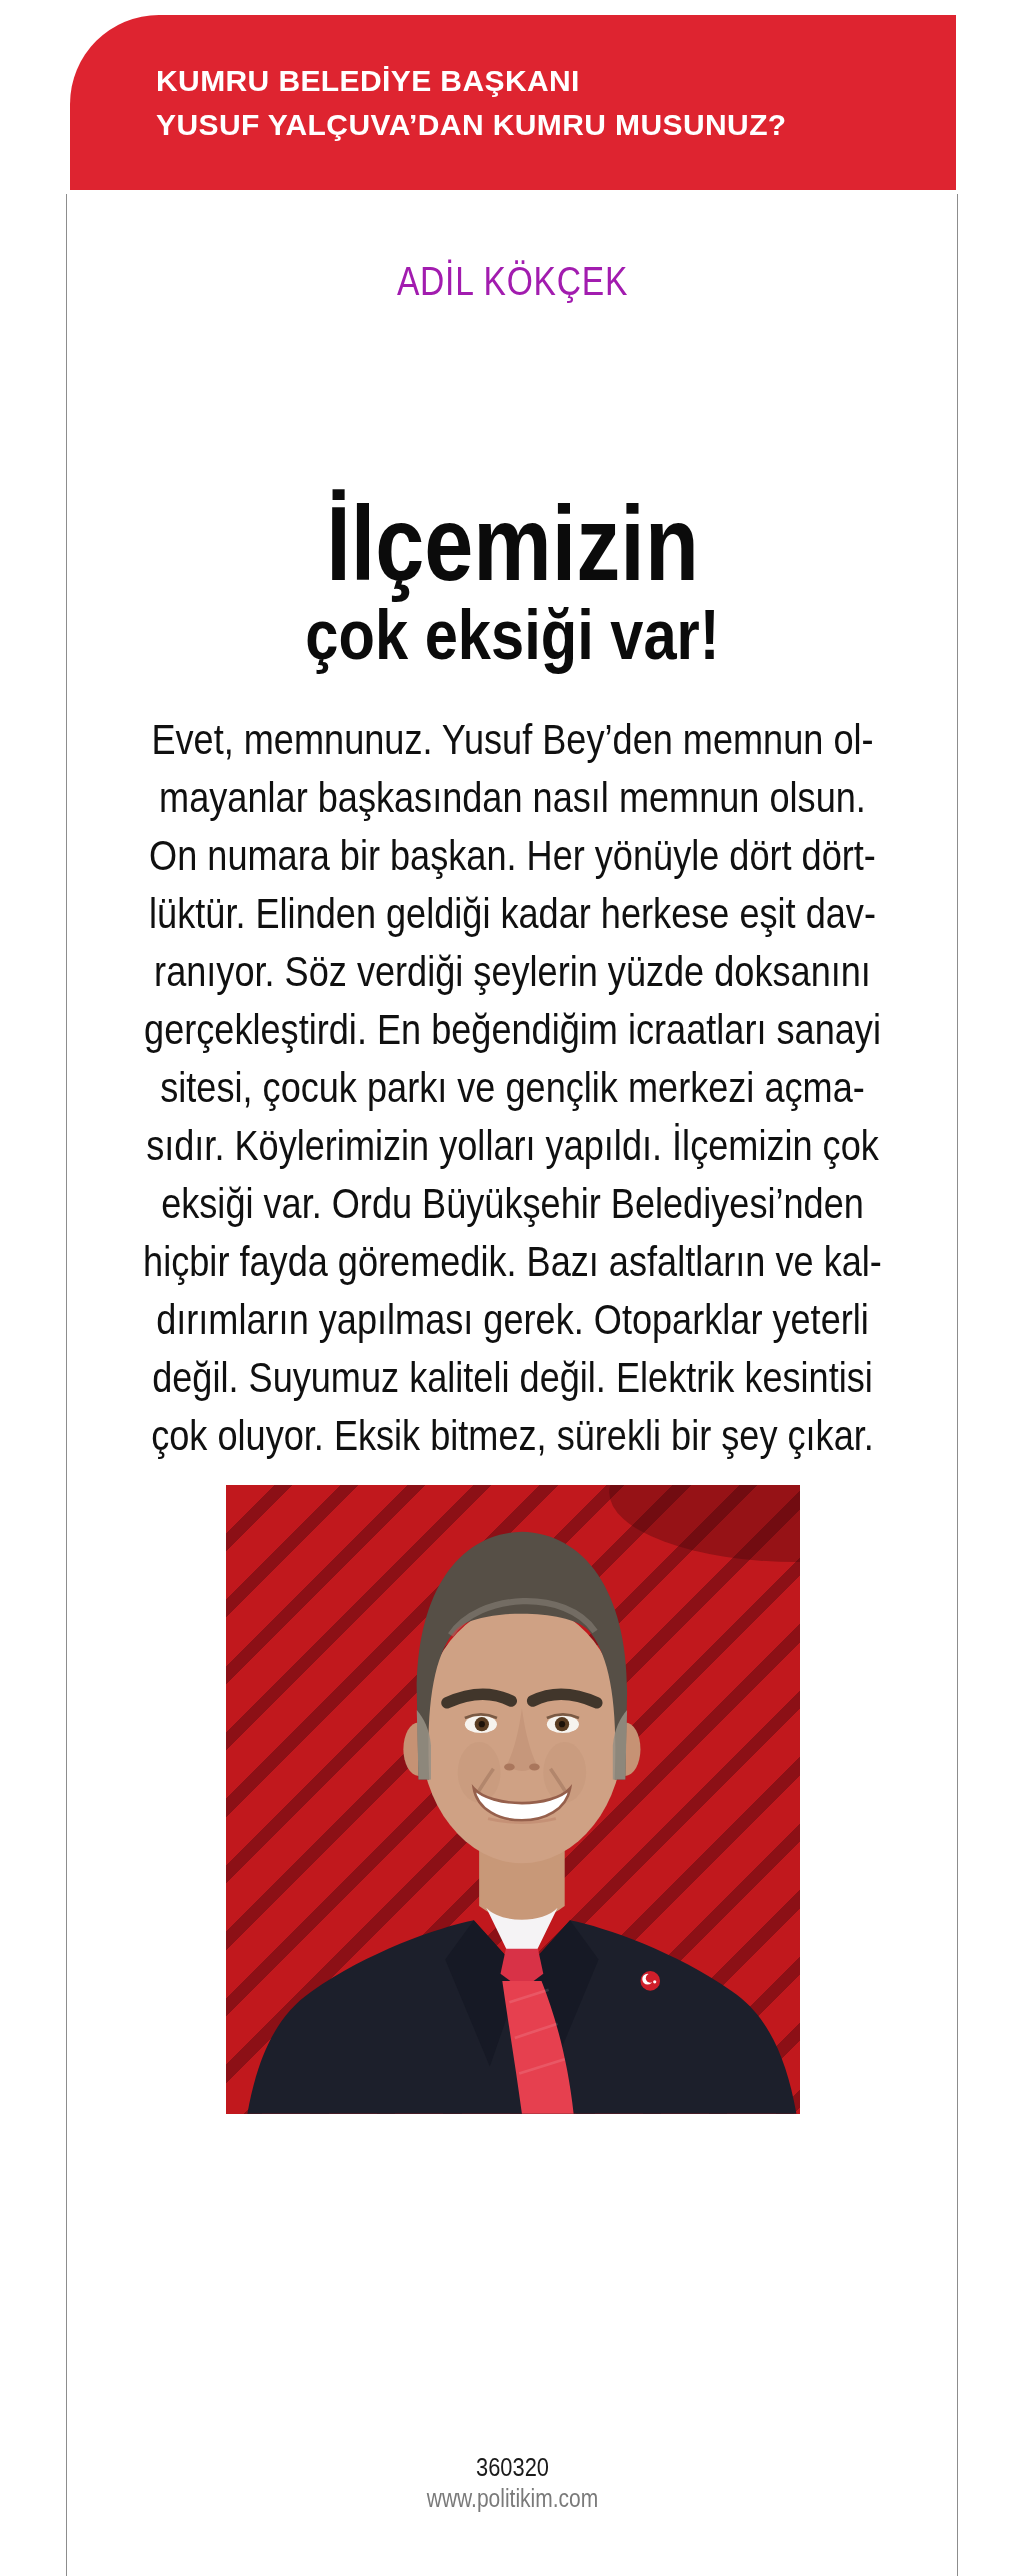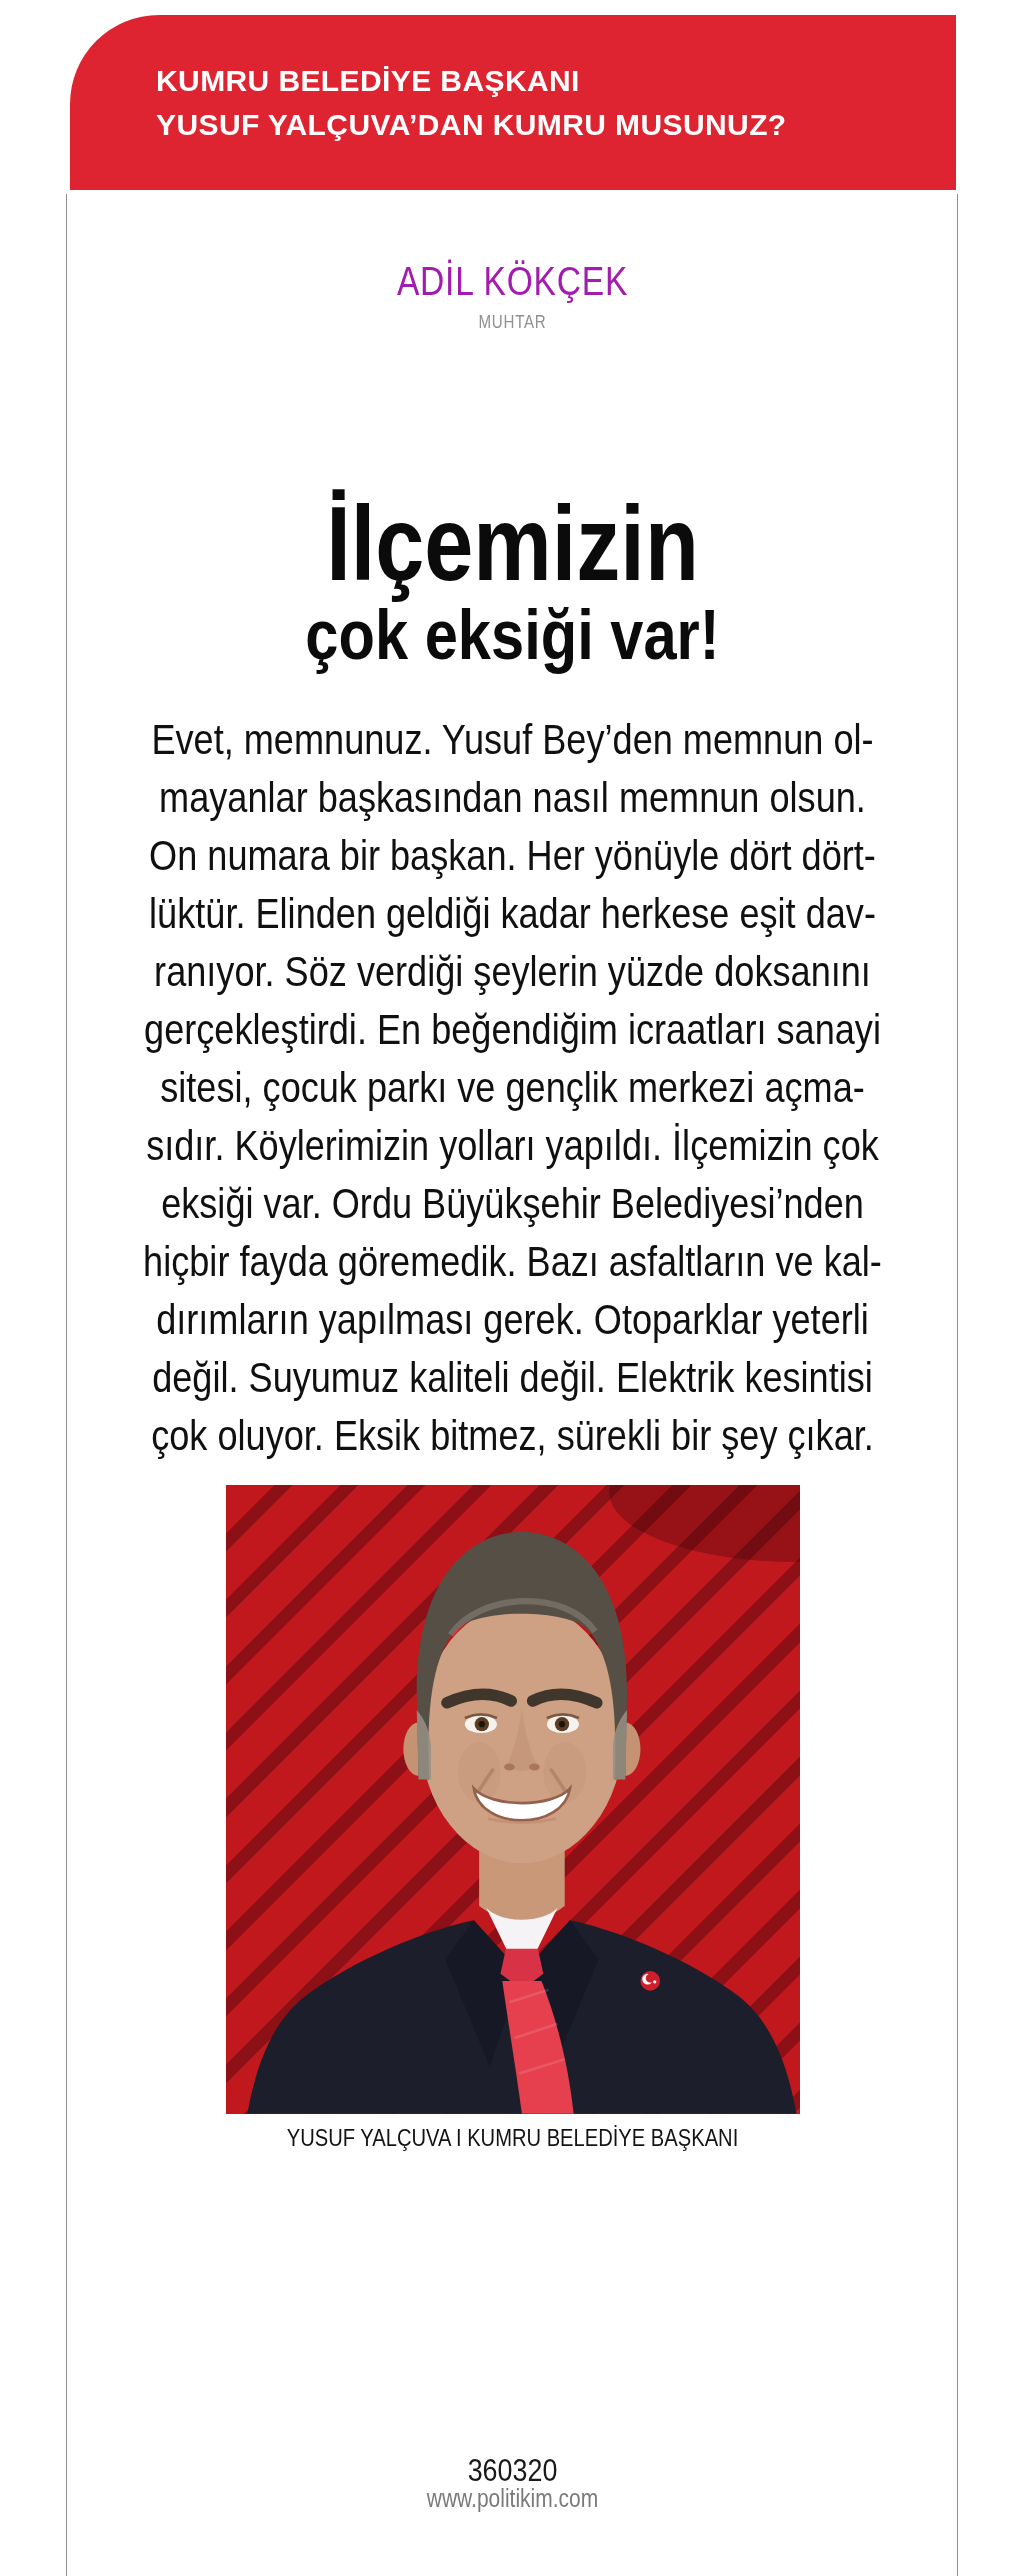--- a/index.html
+++ b/index.html
@@ -35,40 +35,37 @@
   .quote .qline { white-space:nowrap; }
   
   .photo {
     position:absolute; left:226px; top:1485px; width:574px; height:629px;
     background-color:#c0171c;
     background-image:repeating-linear-gradient(135deg, #c1181d 0 34px, #8c1016 34px 47px);
     overflow:hidden;
   }
   .photo svg { display:block; width:574px; height:629px; }
   .caption { top:2124px; font-size:24px; color:#141414; }
-  .code    { top:2452px; font-size:32px; color:#1a1a1a; }
+  .code    { top:2452px; font-size:26px; color:#1a1a1a; }
   .site    { top:2484px; font-size:25px; color:#7a7a7a; }
 </style>
 </head>
 <body>
 
 <div class="page">
 
   <div class="banner">
     <div class="line">KUMRU BELEDİYE BAŞKANI</div>
     <div class="line">YUSUF YALÇUVA’DAN KUMRU MUSUNUZ?</div>
   </div>
 
   <div class="frame"></div>
 
   <div class="center-abs name">
     <div class="cond">ADİL KÖKÇEK</div>
-  </div>
-  <div class="center-abs role">
-    <div class="cond">MUHTAR</div>
   </div>
 
   <div class="center-abs headline cond">
     <div class="h1">İlçemizin</div>
     <div class="h2">çok eksiği var!</div>
   </div>
 
   <div class="center-abs quote cond">
       <div class="qline">Evet, memnunuz. Yusuf Bey’den memnun ol-</div>
       <div class="qline">mayanlar başkasından nasıl memnun olsun.</div>
@@ -141,23 +138,20 @@
 
       <g>
         <circle cx="476" cy="556" r="11" fill="#cf1f2b"></circle>
         <circle cx="473" cy="554" r="6" fill="#ffffff"></circle>
         <circle cx="476" cy="553" r="5" fill="#cf1f2b"></circle>
         <circle cx="481" cy="557" r="1.8" fill="#ffffff"></circle>
       </g>
     </svg>
   </div>
 
-  <div class="center-abs caption">
-    <div class="cond">YUSUF YALÇUVA I KUMRU BELEDİYE BAŞKANI</div>
-  </div>
 
   <div class="center-abs code">
     <div class="cond">360320</div>
   </div>
   <div class="center-abs site">
     <div class="cond">www.politikim.com</div>
   </div>
 
 </div>
 

